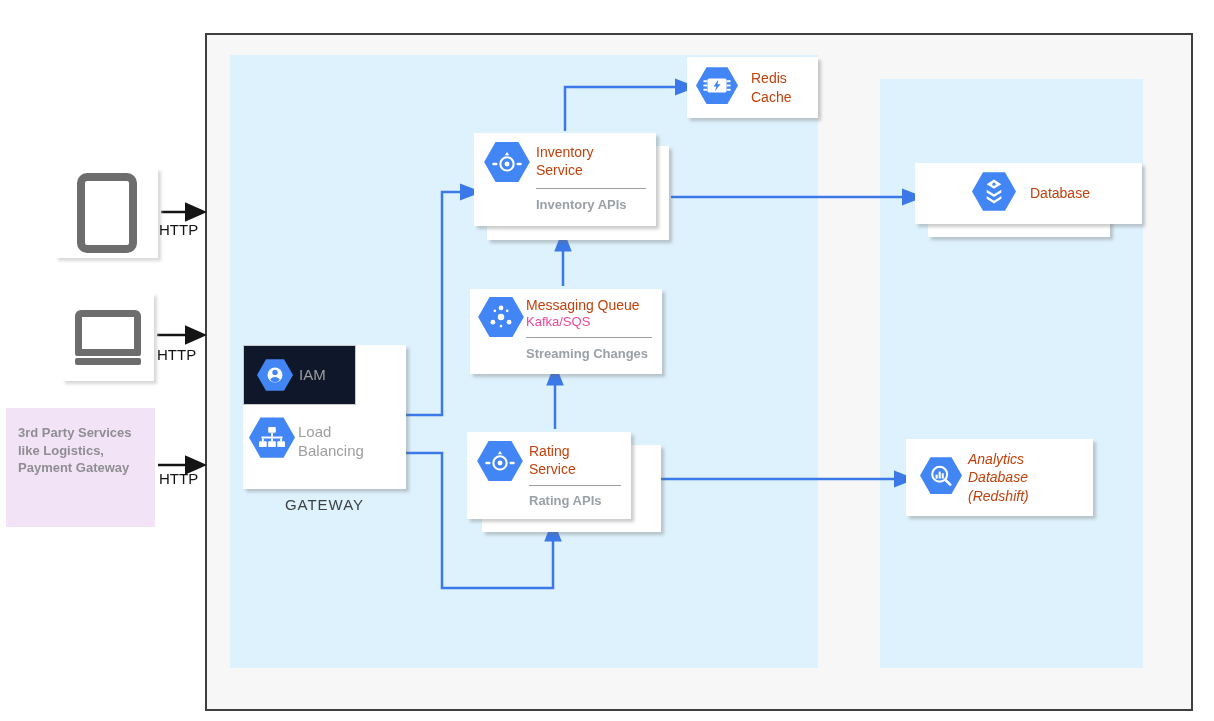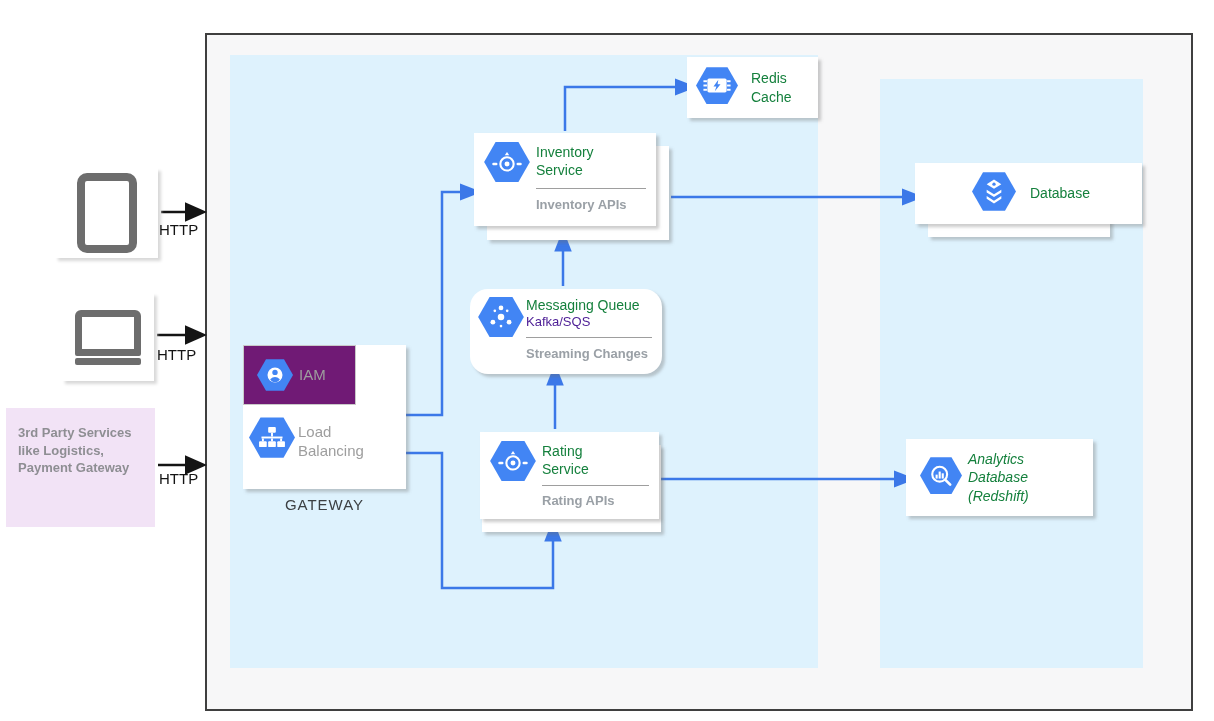--- a/index.html
+++ b/index.html
@@ -12,29 +12,29 @@
   .zone1{left:230px;top:55px;width:588px;height:613px;}
   .zone2{left:880px;top:79px;width:263px;height:589px;}
 
   
   .connectors{position:absolute;left:0;top:0;width:1214px;height:721px;pointer-events:none;z-index:5;}
 
   
   .card{position:absolute;background:#ffffff;box-shadow:3px 3px 3px rgba(110,110,110,0.35);z-index:10;}
   .back{z-index:8;}
   .node .icon{position:absolute;left:10px;top:9px;}
-  .ntitle{font-size:14px;color:#15803d;line-height:1.3;}
-  .ntech{font-size:13px;color:#4c1d95;line-height:1.25;}
+  .ntitle{font-size:14px;color:#c2410c;line-height:1.3;}
+  .ntech{font-size:13px;color:#ec4899;line-height:1.25;}
   .divider{border-top:1px solid #9e9e9e;}
   .nsub{font-size:13px;color:#9aa0a6;font-weight:bold;}
 
   .textcol{position:absolute;left:62px;top:10px;right:10px;}
 
   
-  .iam-box{position:absolute;left:0;top:0;width:113px;height:60px;background:#701a75;border:1px solid #c9c9c9;box-sizing:border-box;}
+  .iam-box{position:absolute;left:0;top:0;width:113px;height:60px;background:#0f172a;border:1px solid #c9c9c9;box-sizing:border-box;}
   .gw-label{font-size:15px;color:#9e9e9e;line-height:1.25;}
   .gateway-caption{position:absolute;left:243px;top:496px;width:163px;text-align:center;font-size:15px;color:#3c4043;letter-spacing:1px;z-index:10;}
 
   
   .client-card{position:absolute;background:#fff;box-shadow:3px 3px 3px #d9d9d9;display:flex;align-items:center;justify-content:center;z-index:10;}
   .phone{width:44px;height:64px;border:8px solid #6d6d6d;border-radius:10px;background:#fff;}
   .laptop-screen{width:52px;height:32px;border:7px solid #6d6d6d;border-radius:6px 6px 2px 2px;background:#fff;}
   .laptop-base{width:66px;height:7px;background:#6d6d6d;border-radius:2px;margin:2px auto 0 auto;}
   .third-party{position:absolute;left:6px;top:408px;width:149px;height:119px;background:#f2e3f6;box-sizing:border-box;padding:16px 10px 10px 12px;font-size:13px;font-weight:bold;color:#8e8e93;line-height:1.35;z-index:10;}
   .http{position:absolute;font-size:15px;color:#141414;z-index:10;text-align:right;}
@@ -137,21 +137,21 @@
         <polygon points="24,10.5 26.3,13.8 21.7,13.8" fill="#ffffff"></polygon>
       </svg>
     </span>
     <div class="textcol">
       <div class="ntitle" style="width:92px;">Inventory Service</div>
       <div class="divider" style="margin-top:9px;"></div>
       <div class="nsub" style="margin-top:8px;">Inventory APIs</div>
     </div>
   </div>
 
-  <div class="card node" style="left:470px;top:289px;width:192px;height:85px;border-radius:18px;">
+  <div class="card node" style="left:470px;top:289px;width:192px;height:85px;">
     <span class="icon" style="left:8px;top:8px;">
       <svg width="46" height="40" viewBox="0 0 48 42">
         <polygon points="0,21 12,0 36,0 48,21 36,42 12,42" fill="#4285f4"></polygon>
         <circle cx="24" cy="21" r="3.4" fill="#ffffff"></circle>
         <circle cx="24" cy="11.5" r="2.5" fill="#ffffff"></circle>
         <circle cx="15.5" cy="26.5" r="2.5" fill="#ffffff"></circle>
         <circle cx="32.5" cy="26.5" r="2.5" fill="#ffffff"></circle>
         <circle cx="17.5" cy="14.5" r="1.4" fill="#ffffff"></circle>
         <circle cx="30.5" cy="14.5" r="1.4" fill="#ffffff"></circle>
         <circle cx="24" cy="30.5" r="1.4" fill="#ffffff"></circle>
@@ -159,21 +159,21 @@
     </span>
     <div class="textcol" style="left:56px;top:7px;">
       <div class="ntitle">Messaging Queue</div>
       <div class="ntech">Kafka/SQS</div>
       <div class="divider" style="margin-top:7px;"></div>
       <div class="nsub" style="margin-top:8px;">Streaming Changes</div>
     </div>
   </div>
 
   <div class="card back" style="left:482px;top:445px;width:179px;height:87px;"></div>
-  <div class="card node" style="left:480px;top:432px;width:179px;height:87px;">
+  <div class="card node" style="left:467px;top:432px;width:164px;height:87px;">
     <span class="icon">
       <svg width="46" height="40" viewBox="0 0 48 42">
         <polygon points="0,21 12,0 36,0 48,21 36,42 12,42" fill="#4285f4"></polygon>
         <circle cx="24" cy="23" r="7" fill="none" stroke="#ffffff" stroke-width="2.2"></circle>
         <circle cx="24" cy="23" r="2.6" fill="#ffffff"></circle>
         <rect x="8.5" y="21.8" width="5.5" height="2.6" rx="1.3" fill="#ffffff"></rect>
         <rect x="34" y="21.8" width="5.5" height="2.6" rx="1.3" fill="#ffffff"></rect>
         <polygon points="24,10.5 26.3,13.8 21.7,13.8" fill="#ffffff"></polygon>
       </svg>
     </span>

